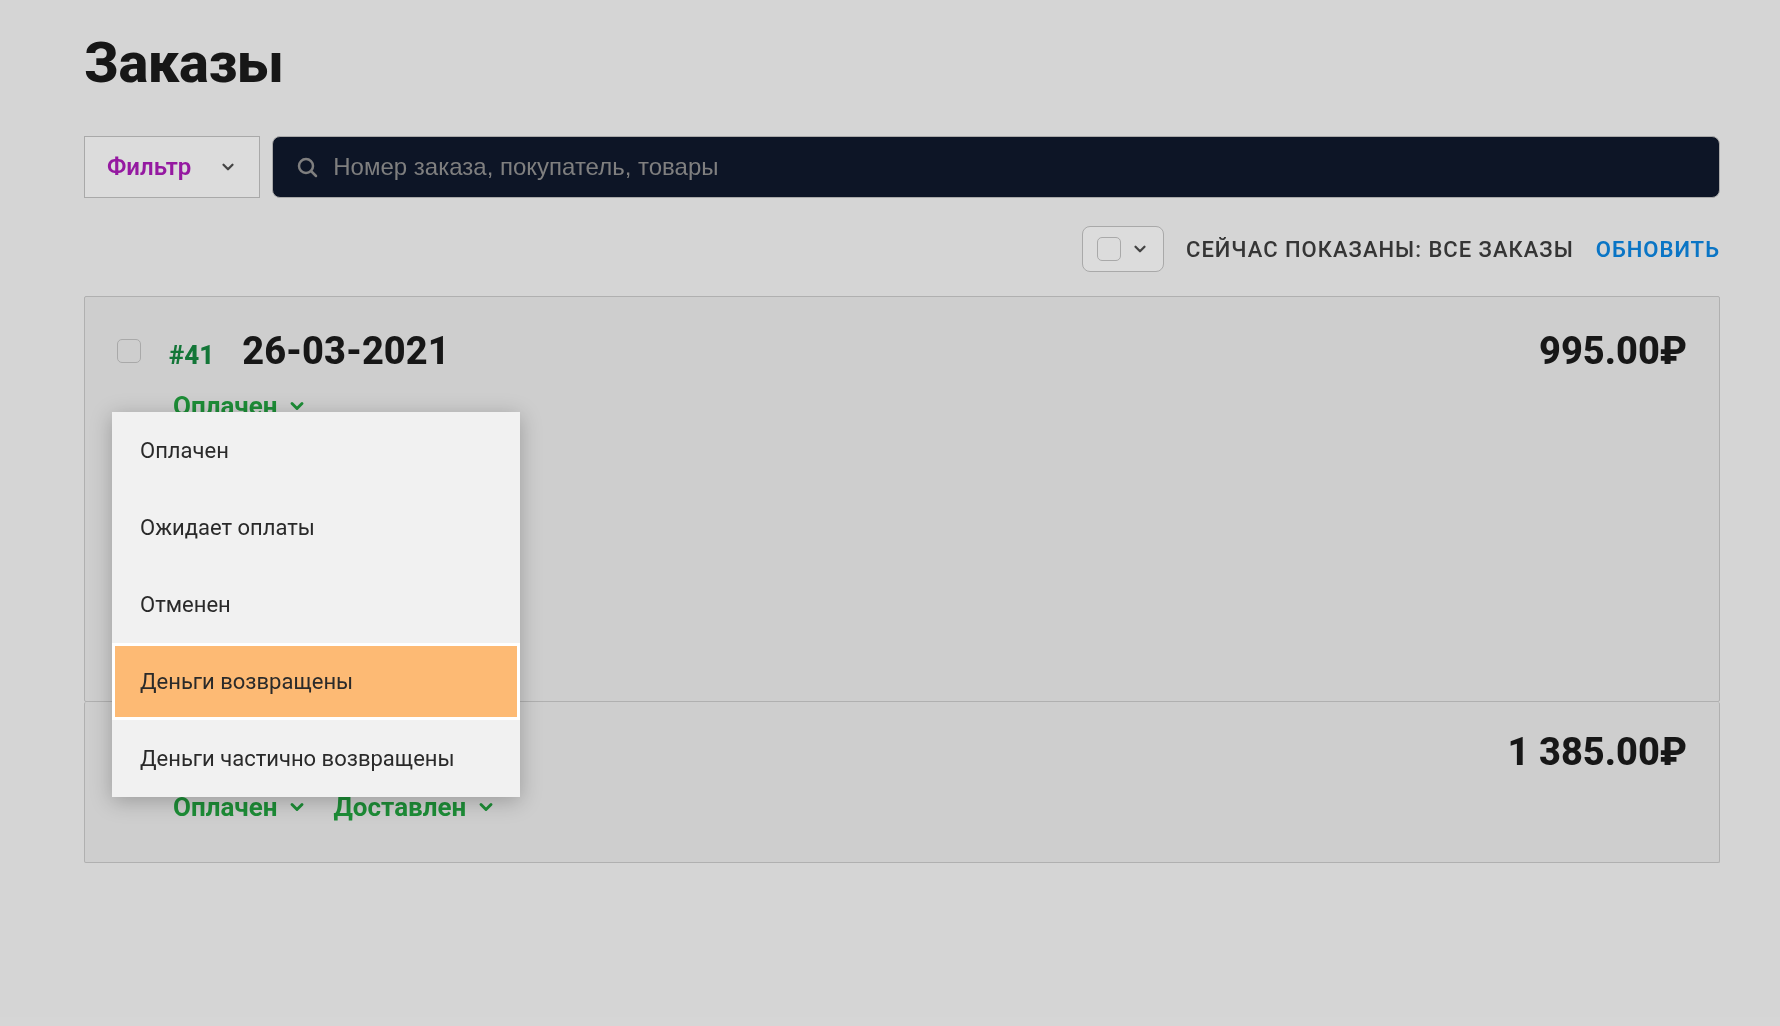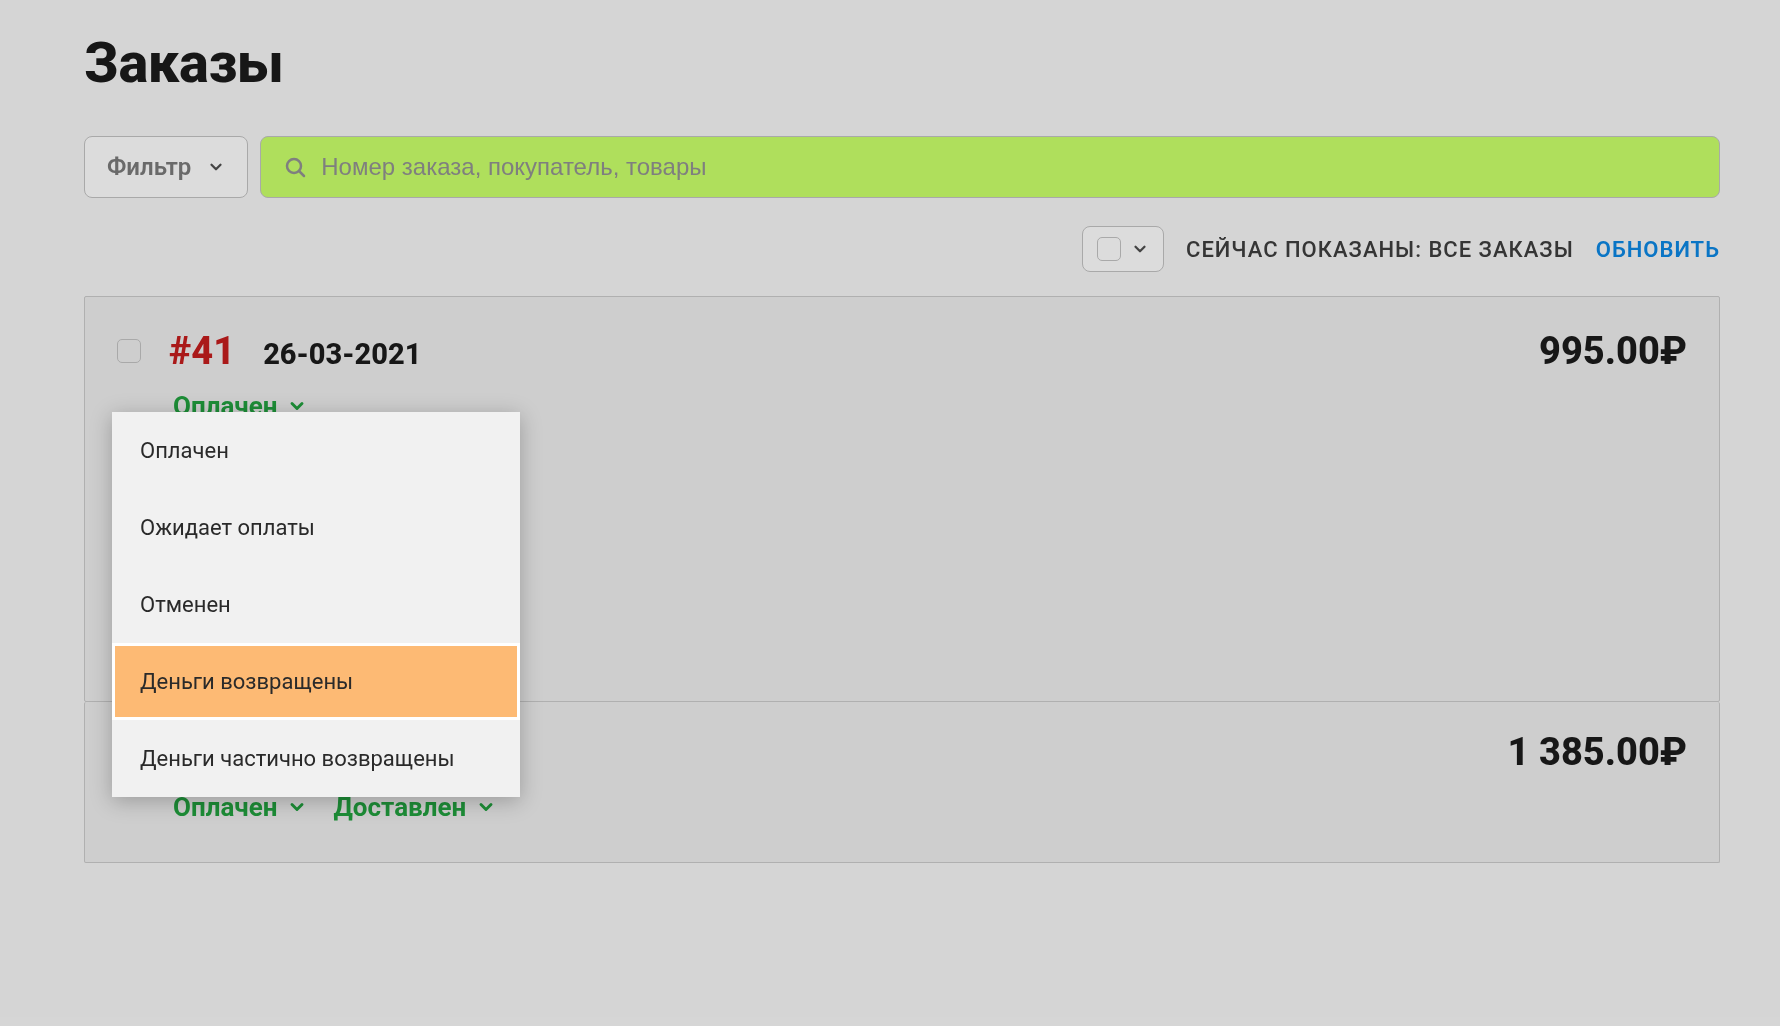--- a/index.html
+++ b/index.html
@@ -29,39 +29,39 @@
       letter-spacing: -0.5px;
     }
     .filter-row {
       display: flex;
       gap: 12px;
       margin-bottom: 28px;
     }
     .filter-btn {
       display: flex;
       align-items: center;
-      gap: 16px;
+      gap: 28px;
       padding: 16px 22px;
       border: 1.5px solid #b8b8b8;
-      border-radius: 8px;
+      border-radius: 0;
       background: #efefef;
       font-size: 24px;
       font-weight: 600;
-      color: #737373;
+      color: #a21caf;
       cursor: pointer;
     }
     .search-box {
       flex: 1;
       display: flex;
       align-items: center;
       gap: 14px;
       padding: 0 22px;
       border: 1.5px solid #b8b8b8;
       border-radius: 8px;
-      background: #bef264;
+      background: #0f172a;
     }
     .search-box input {
       flex: 1;
       border: none;
       background: transparent;
       font-size: 24px;
       color: #7a7a7a;
       outline: none;
     }
     .search-box input::placeholder { color: #8a8a8a; }
@@ -119,22 +119,22 @@
       gap: 28px;
     }
     .order-checkbox {
       width: 24px;
       height: 24px;
       border: 1.5px solid #b8b8b8;
       border-radius: 5px;
       background: #e0e0e0;
       align-self: center;
     }
-    .order-num { font-size: 38px; font-weight: 800; color: #b91c1c; }
-    .order-date { font-size: 29px; font-weight: 800; color: #1a1a1a; }
+    .order-num { font-size: 26px; font-weight: 800; color: #15803d; }
+    .order-date { font-size: 38px; font-weight: 800; color: #1a1a1a; }
     .order-price { font-size: 38px; font-weight: 800; color: #1a1a1a; margin-left: auto; white-space: nowrap;}
     .status-row {
       display: flex;
       gap: 26px;
       margin-top: 18px;
       margin-left: 56px;
     }
     .status-dd {
       display: flex;
       align-items: center;

